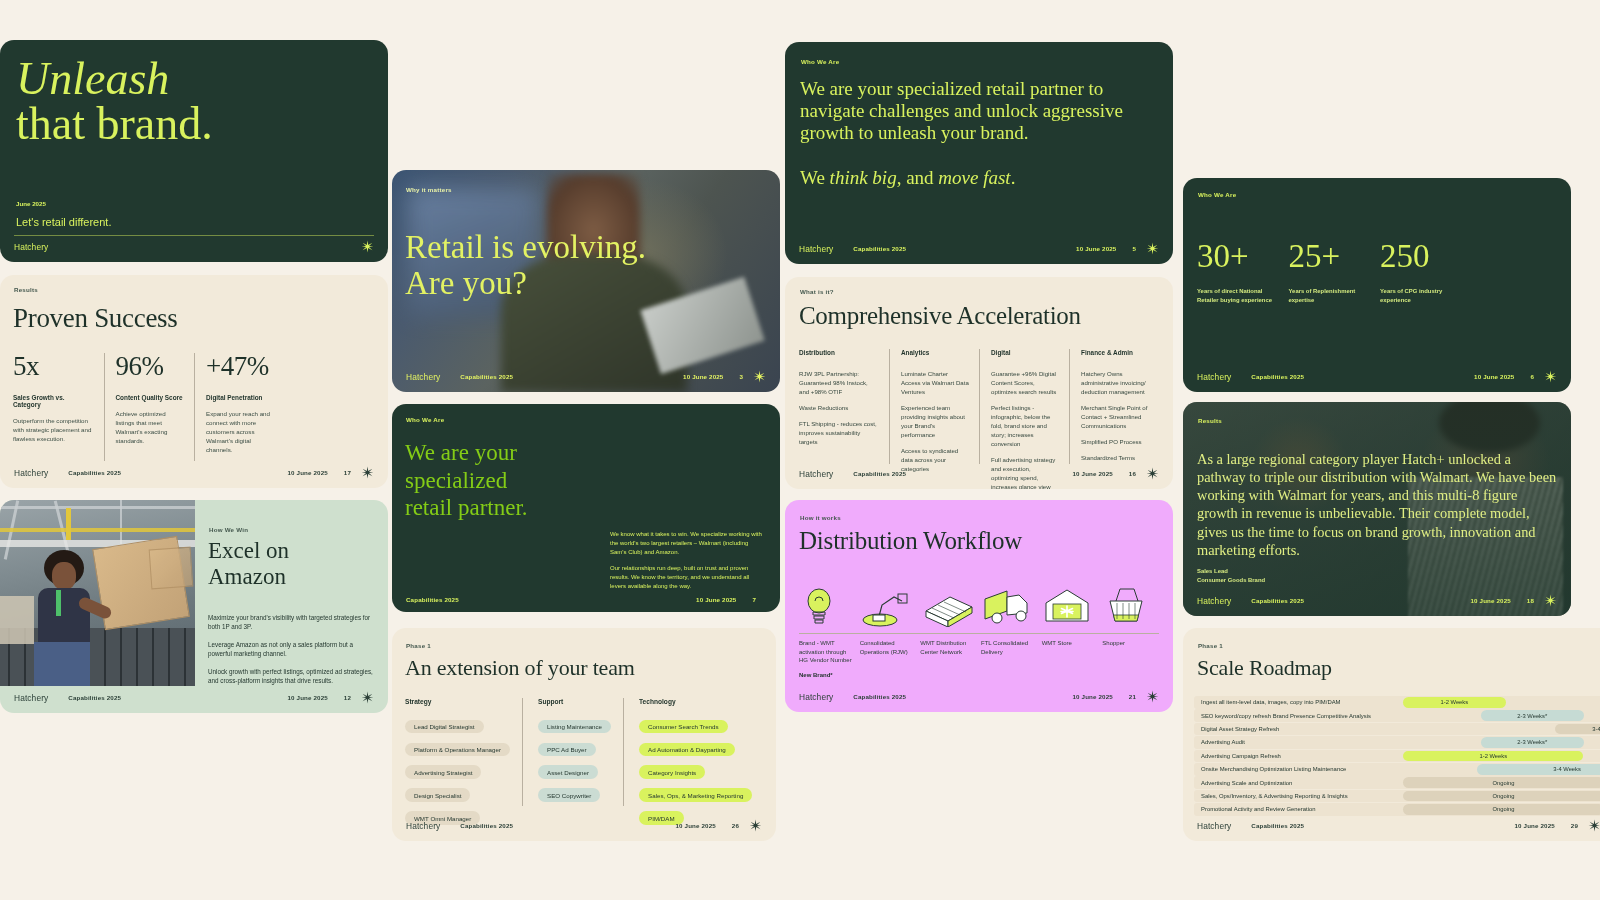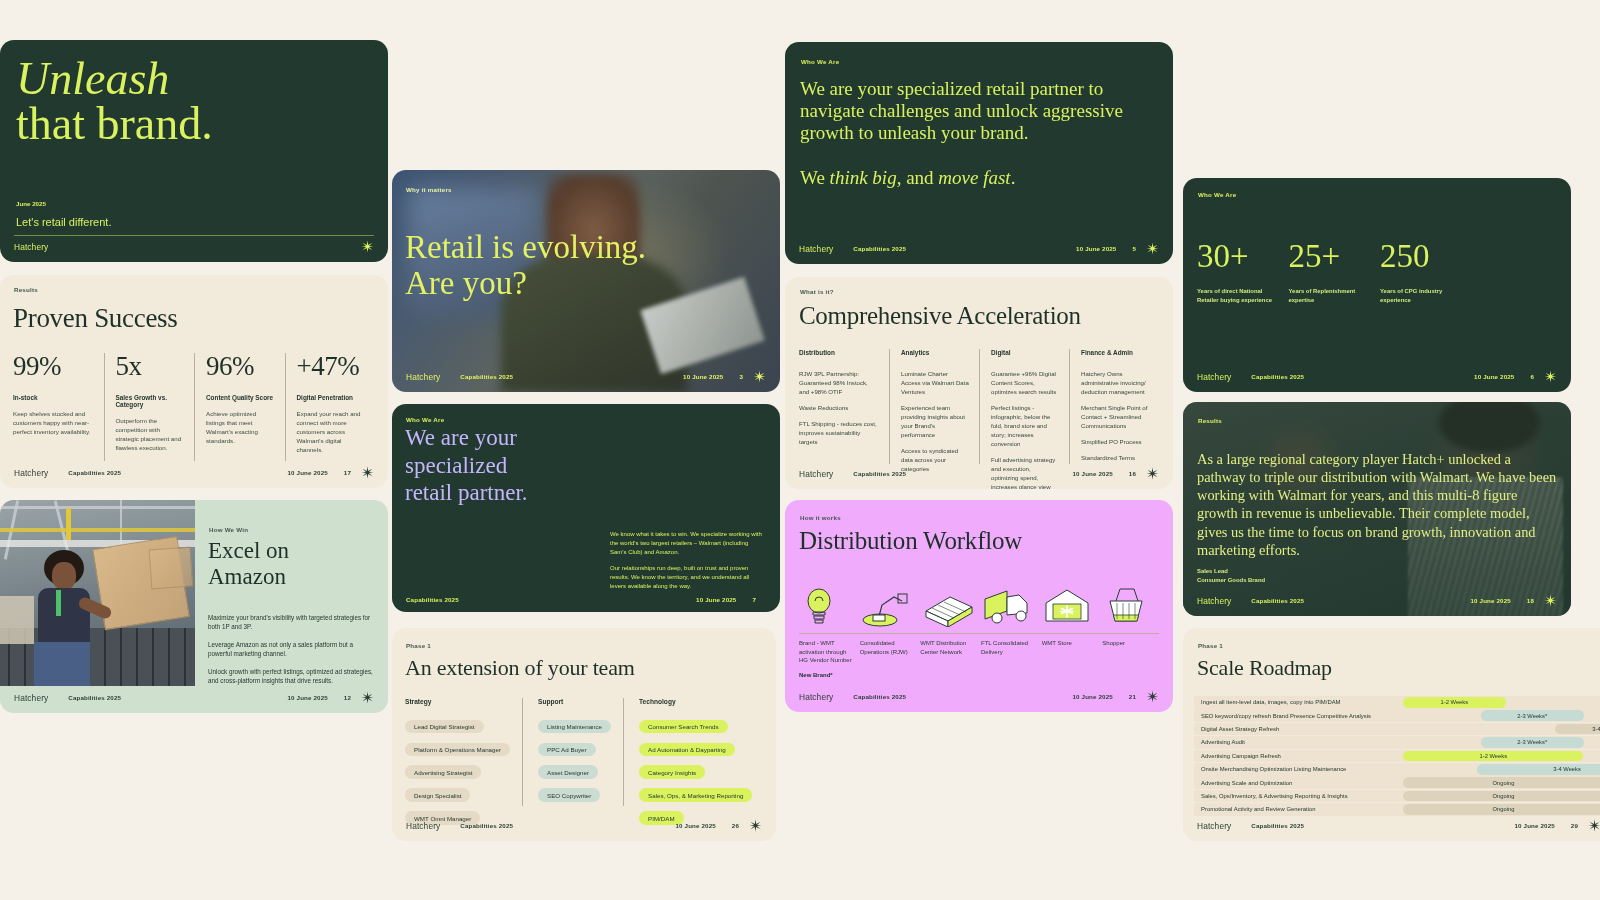--- a/index.html
+++ b/index.html
@@ -126,22 +126,22 @@
   #card-retail h1 {
     position:absolute; left:13px; top:60px; font-size:33px; line-height:1.08; font-weight:400;
     font-family:"Liberation Serif", serif; color:#E3F263;
   }
   #card-retail .footer { color:#E3F263; }
 
   
   #card-spec { left: 392px; top: 404px; width: 388px; height: 208px; }
   #card-spec .eyebrow { position:absolute; left:14px; top:12px; }
   #card-spec h1 {
-    position:absolute; left:13px; top:20px; font-size:23px; line-height:1.2; font-weight:400;
-    font-family:"Liberation Serif", serif; color:#c4b5fd;
+    position:absolute; left:13px; top:35px; font-size:23px; line-height:1.2; font-weight:400;
+    font-family:"Liberation Serif", serif; color:#84cc16;
   }
   #card-spec .copy { position:absolute; left:218px; right:14px; top:126px; }
   #card-spec .copy p { font-size:6px; line-height:1.5; color:#D9F25E; margin-bottom:7px; }
   #card-spec .footer { color:#D9F25E; justify-content:center; }
   #card-spec .footer .cap { margin: 0 auto; }
 
   
   #card-team { left: 392px; top: 628px; width: 384px; height: 213px; }
   #card-team .eyebrow { position:absolute; left:14px; top:14px; color:#44584E;}
   #card-team h1 {
@@ -302,25 +302,20 @@
       <svg class="star" viewBox="0 0 24 24">
         <path d="M12 1 L13.3 9.3 L21 5.2 L14.7 11 L23 12 L14.7 13 L21 18.8 L13.3 14.7 L12 23 L10.7 14.7 L3 18.8 L9.3 13 L1 12 L9.3 11 L3 5.2 L10.7 9.3 Z" fill="#D9F25E"></path>
       </svg>
     </div>
   </div>
 
   <div class="card c-cream" id="card-proven">
     <div class="eyebrow">Results</div>
     <h1>Proven Success</h1>
     <div class="stat-grid">
-      <div class="stat">
-        <div class="big serif">99%</div>
-        <div class="lbl">In-stock</div>
-        <div class="desc">Keep shelves stocked and customers happy with near-perfect inventory availability.</div>
-      </div>
       <div class="stat">
         <div class="big serif">5x</div>
         <div class="lbl">Sales Growth vs. Category</div>
         <div class="desc">Outperform the competition with strategic placement and flawless execution.</div>
       </div>
       <div class="stat">
         <div class="big serif">96%</div>
         <div class="lbl">Content Quality Score</div>
         <div class="desc">Achieve optimized listings that meet Walmart's exacting standards.</div>
       </div>

